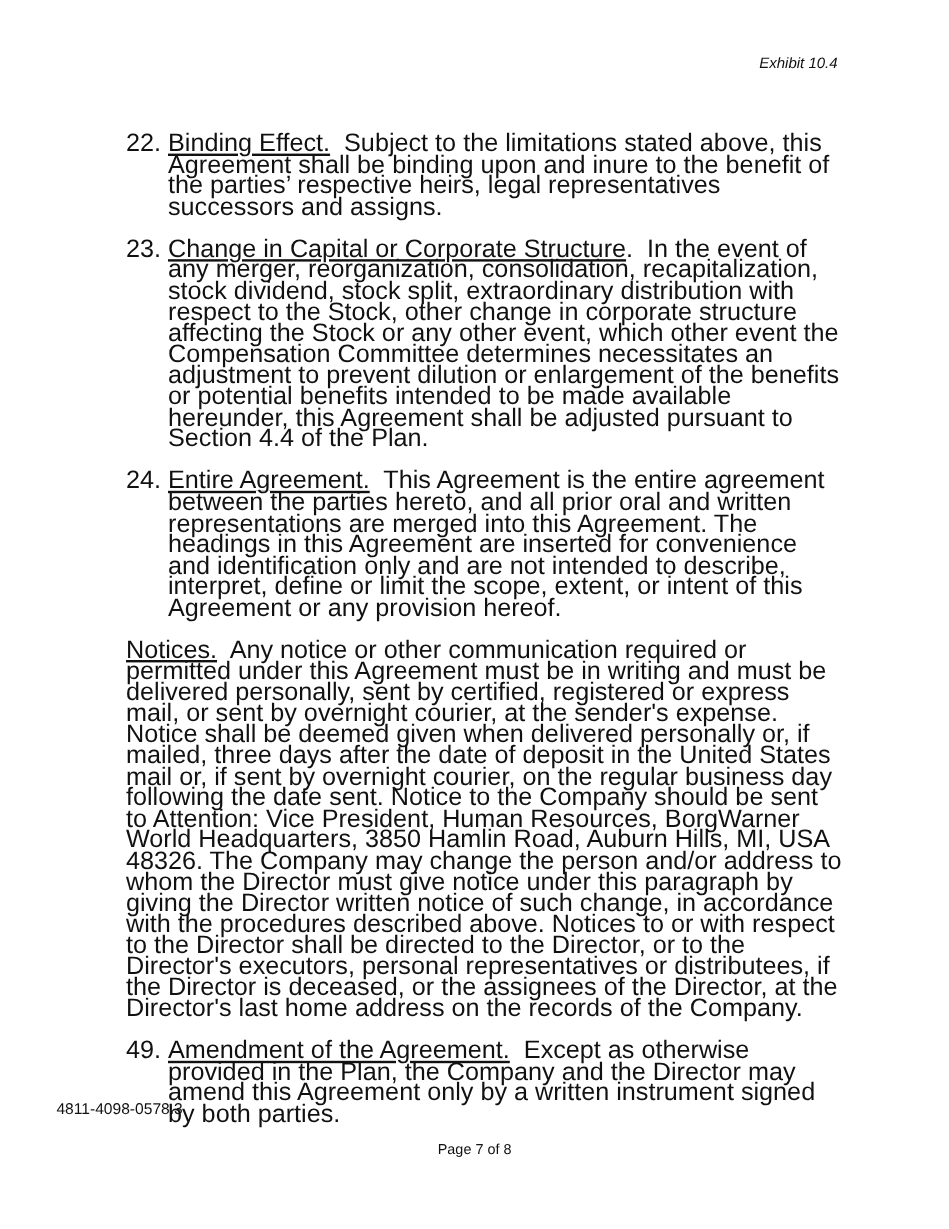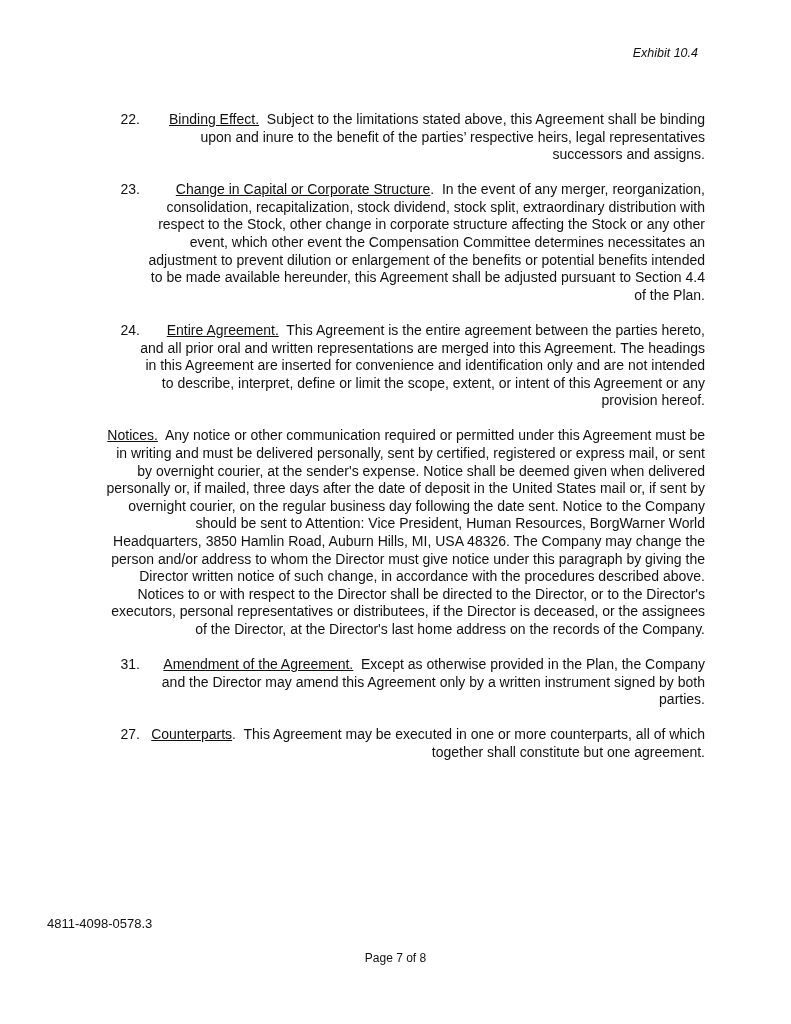--- a/index.html
+++ b/index.html
@@ -1,20 +1,20 @@
 <!DOCTYPE html>
 <html><head>
 <meta charset="utf-8">
 <style>
   html, body { margin: 0; padding: 0; background: #ffffff; }
   body { width: 791px; height: 1024px; position: relative; overflow: hidden;
          font-family: "Liberation Sans", sans-serif; color: #111; }
   .exhibit { position: absolute; top: 46px; right: 93px; font-size: 12.5px; font-style: italic; }
   .clauses { position: absolute; top: 111px; left: 105px; width: 600px; }
-  .clause { display: flex; margin-bottom: 17.5px; font-size: 14px; line-height: 17.6px; text-align: right; }
+  .clause { display: flex; margin-bottom: 17.5px; font-size: 21px; line-height: 17.6px; }
   .num { width: 35px; flex: 0 0 35px; }
   .body { flex: 1; }
   .heading { text-decoration: underline; margin-top: 12px; }
   .page-num { position: absolute; top: 951px; left: 0; width: 791px; text-align: center; font-size: 12px; }
   .doc-id { position: absolute; top: 916px; left: 47px; font-size: 13px; }
 </style>
 </head>
 <body>
 
 <div class="exhibit">Exhibit 10.4</div>
@@ -29,23 +29,19 @@
     <span class="body"><span class="heading">Change in Capital or Corporate Structure</span><span style="white-space:pre">.  </span><span>In the event of any merger, reorganization, consolidation, recapitalization, stock dividend, stock split, extraordinary distribution with respect to the Stock, other change in corporate structure affecting the Stock or any other event, which other event the Compensation Committee determines necessitates an adjustment to prevent dilution or enlargement of the benefits or potential benefits intended to be made available hereunder, this Agreement shall be adjusted pursuant to Section 4.4 of the Plan.</span></span>
   </div>
   <div class="clause">
     <span class="num">24.</span>
     <span class="body"><span class="heading">Entire Agreement.</span><span style="white-space:pre">  </span><span>This Agreement is the entire agreement between the parties hereto, and all prior oral and written representations are merged into this Agreement.  The headings in this Agreement are inserted for convenience and identification only and are not intended to describe, interpret, define or limit the scope, extent, or intent of this Agreement or any provision hereof.</span></span>
   </div>
   <div class="clause">
     <span class="body"><span class="heading">Notices.</span><span style="white-space:pre">  </span><span>Any notice or other communication required or permitted under this Agreement must be in writing and must be delivered personally, sent by certified, registered or express mail, or sent by overnight courier, at the sender's expense. Notice shall be deemed given when delivered personally or, if mailed, three days after the date of deposit in the United States mail or, if sent by overnight courier, on the regular business day following the date sent.  Notice to the Company should be sent to Attention: Vice President, Human Resources, BorgWarner World Headquarters, 3850 Hamlin Road, Auburn Hills, MI, USA 48326.  The Company may change the person and/or address to whom the Director must give notice under this paragraph by giving the Director written notice of such change, in accordance with the procedures described above.  Notices to or with respect to the Director shall be directed to the Director, or to the Director's executors, personal representatives or distributees, if the Director is deceased, or the assignees of the Director, at the Director's last home address on the records of the Company.</span></span>
   </div>
   <div class="clause">
-    <span class="num">31.</span>
+    <span class="num">49.</span>
     <span class="body"><span class="heading">Amendment of the Agreement.</span><span style="white-space:pre">  </span><span>Except as otherwise provided in the Plan, the Company and the Director may amend this Agreement only by a written instrument signed by both parties.</span></span>
-  </div>
-  <div class="clause">
-    <span class="num">27.</span>
-    <span class="body"><span class="heading">Counterparts</span><span style="white-space:pre">.  </span><span>This Agreement may be executed in one or more counterparts, all of which together shall constitute but one agreement.</span></span>
   </div>
 </div>
 
 <div class="page-num">Page 7 of 8</div>
 <div class="doc-id">4811-4098-0578.3</div>
 
 </body></html>

